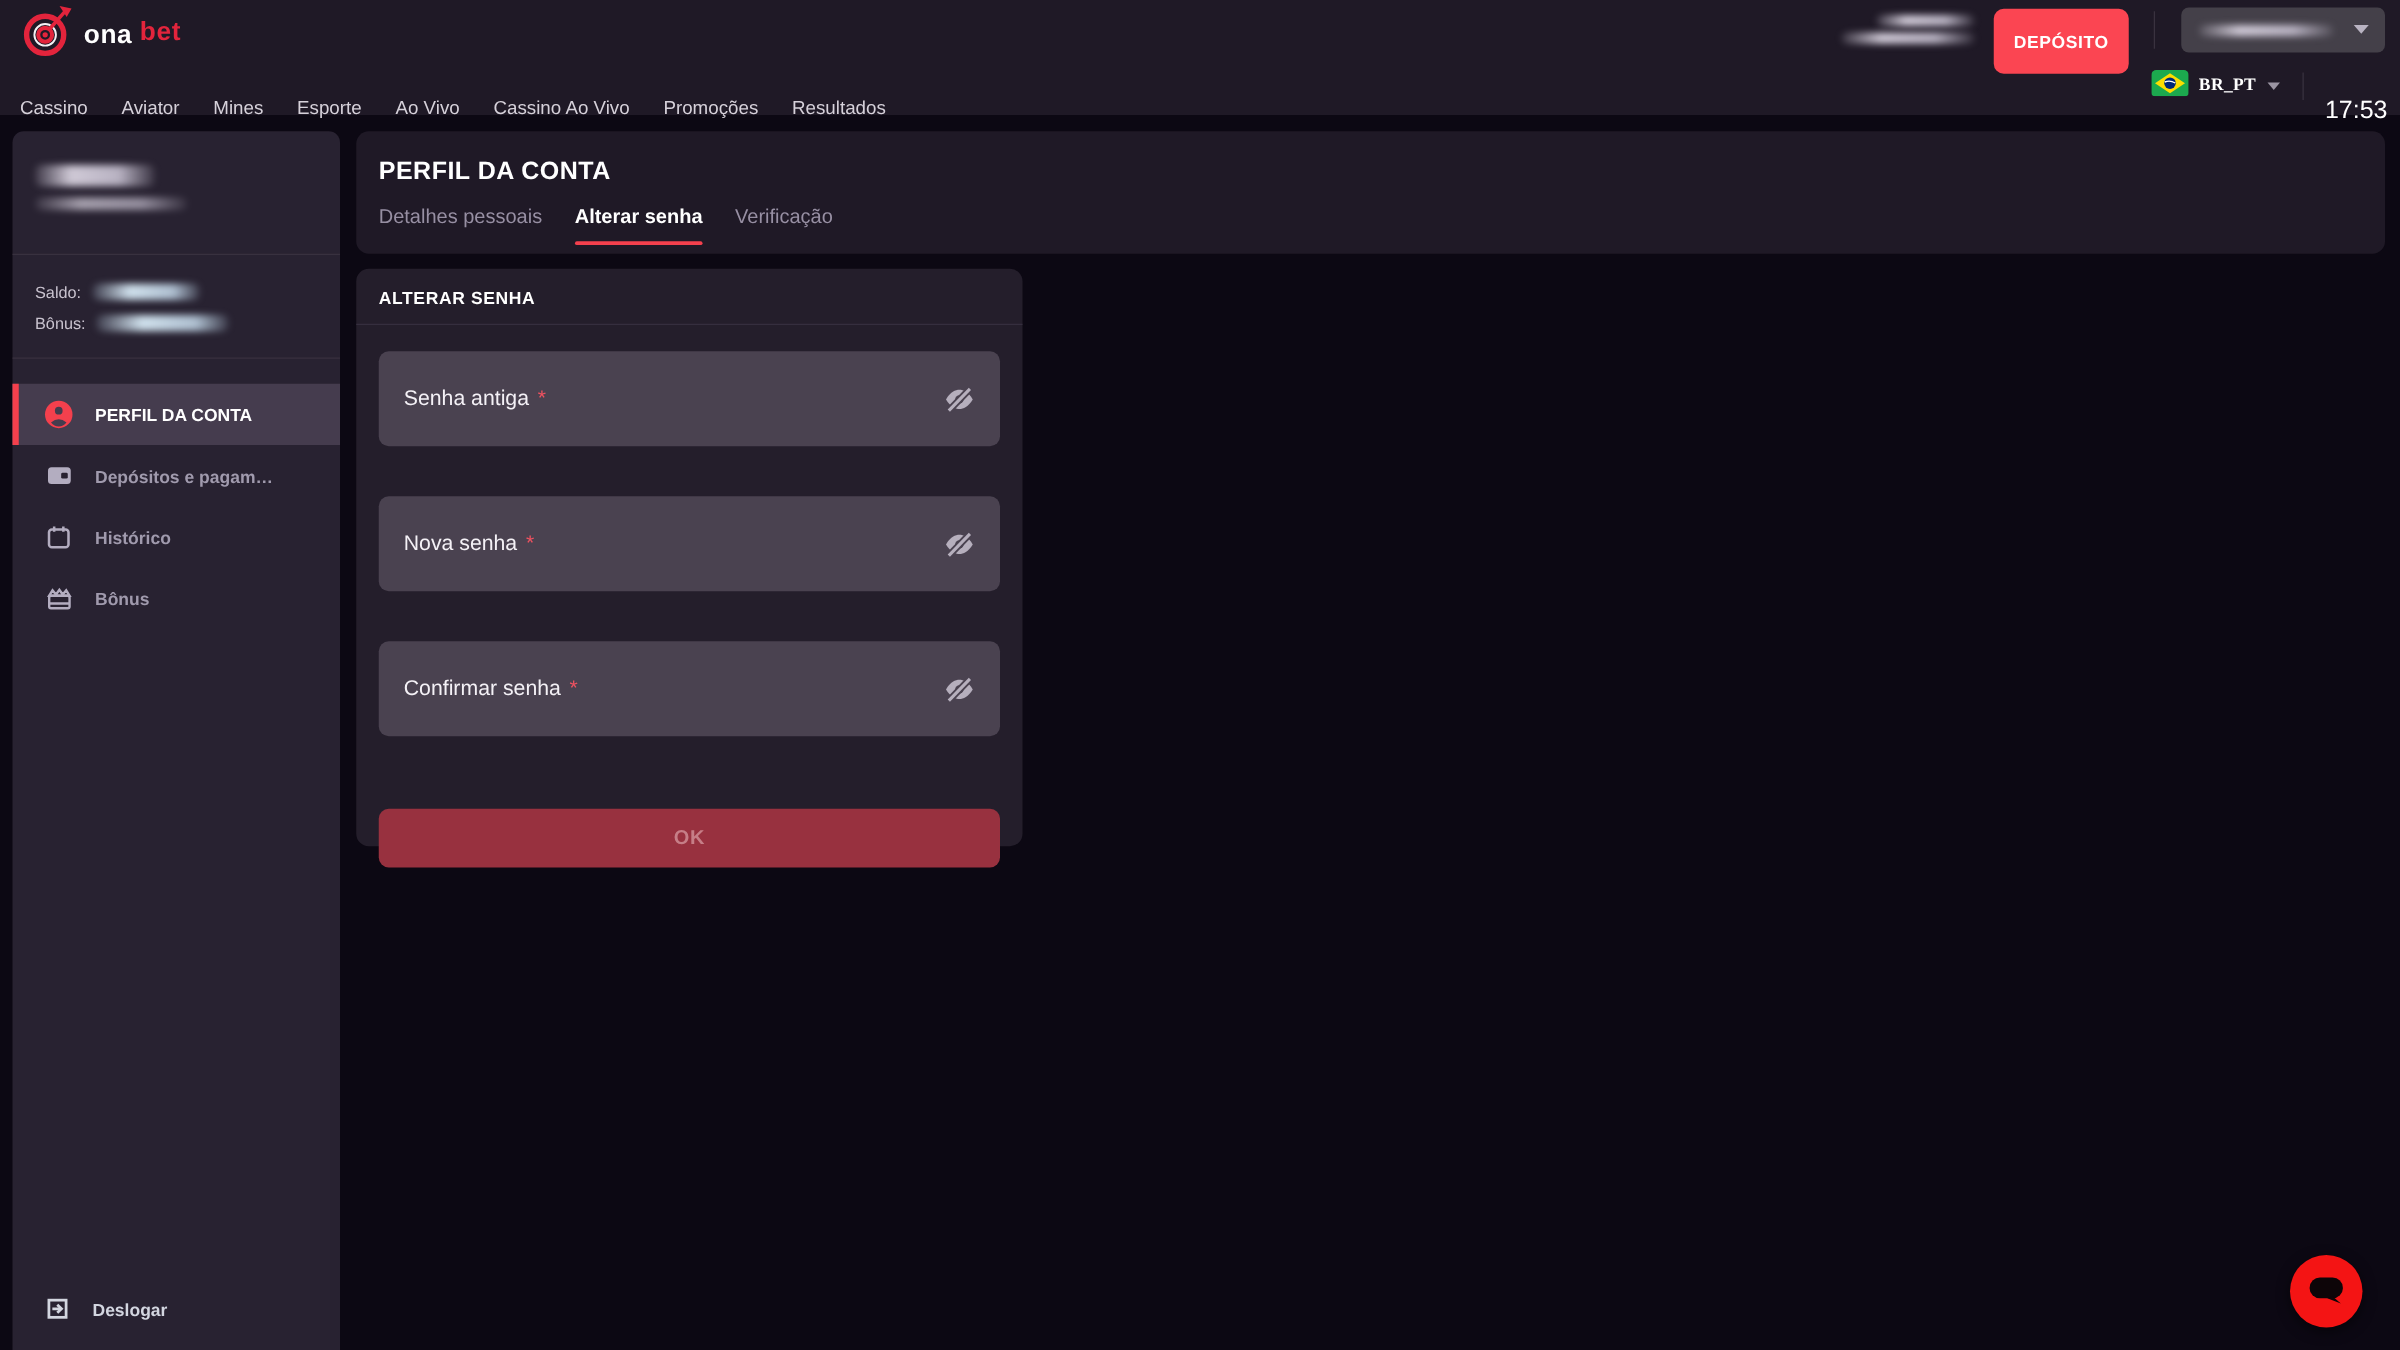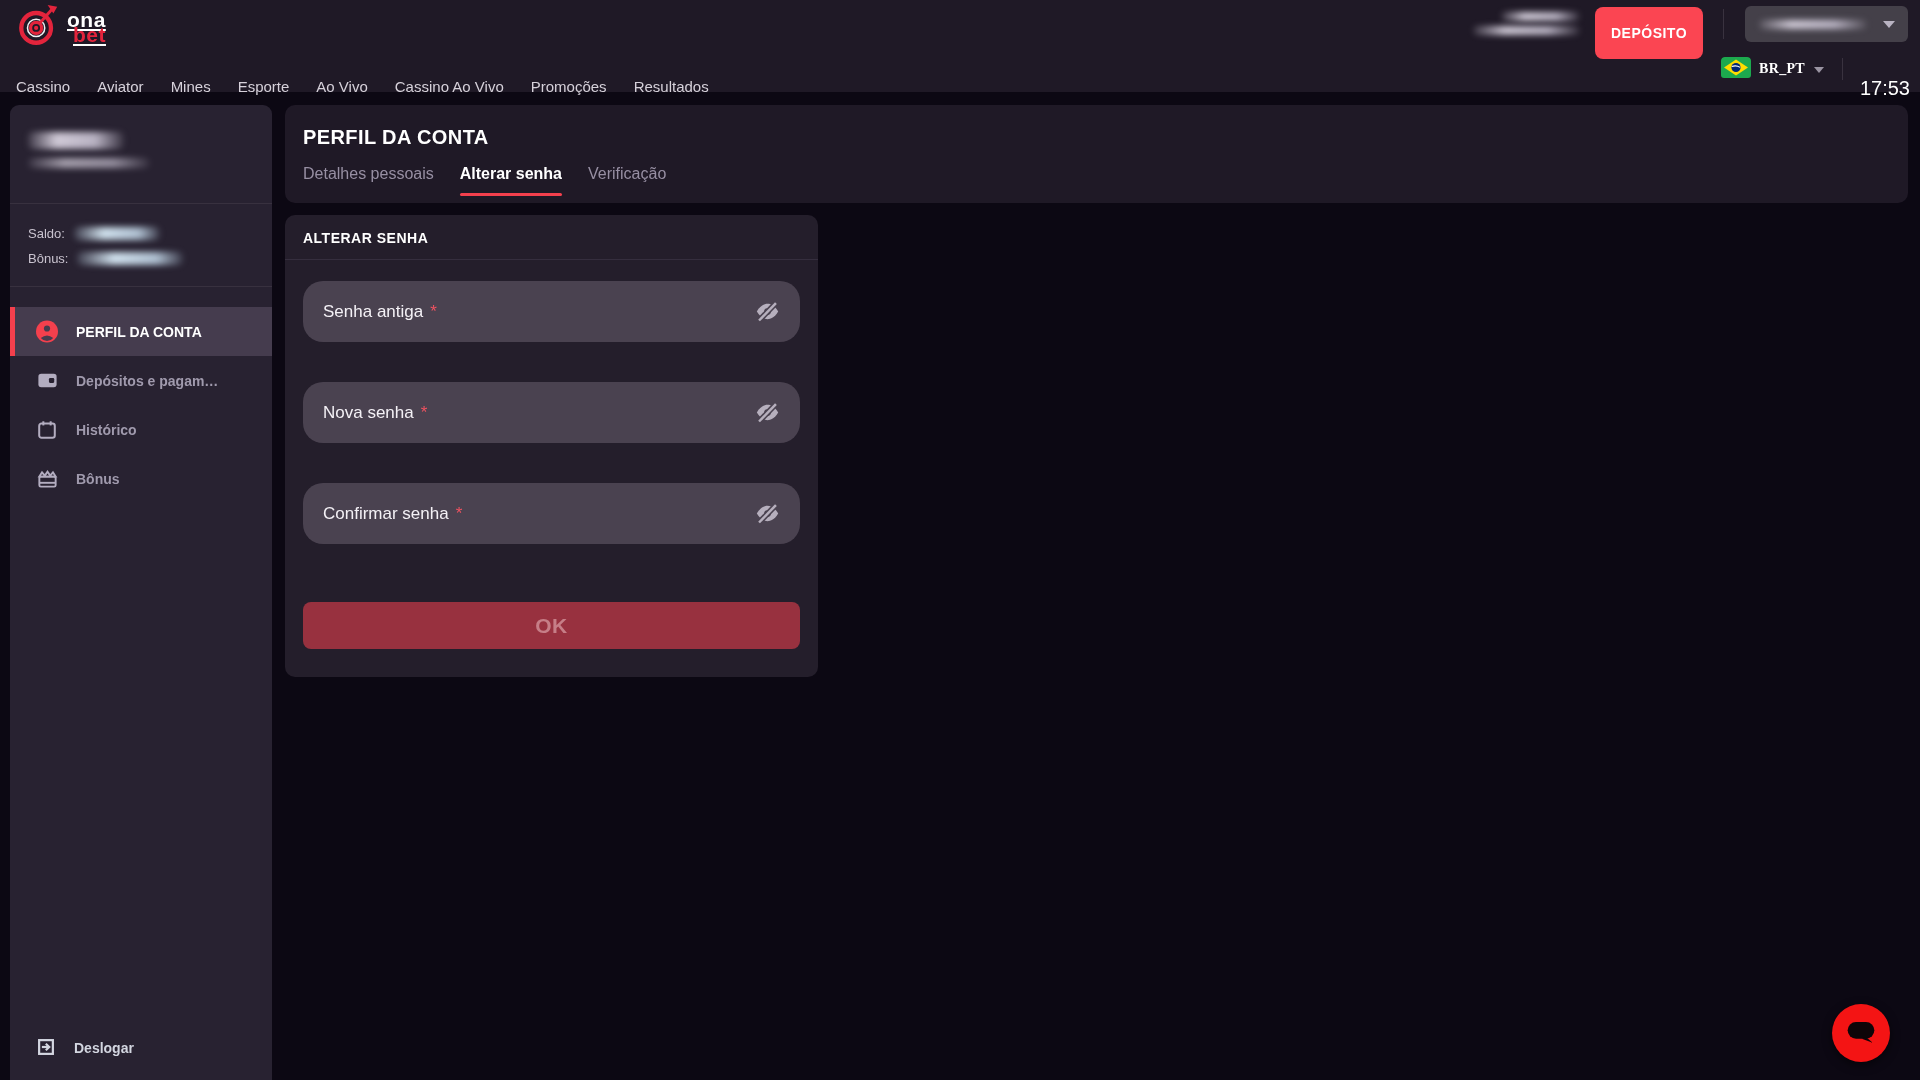--- a/index.html
+++ b/index.html
@@ -11,21 +11,21 @@
     color: #fff;
     overflow: hidden;
   }
 
   
   .header {
     position: absolute; left:0; top:0; width:1920px; height:92px;
     background:#1f1926;
   }
   .logo { position:absolute; left:16px; top:2px; display:flex; align-items:center; gap:5px; cursor:pointer; }
-  .wordmark { display:flex; flex-direction:column; line-height:17px; font-weight:bold; font-size:21px; letter-spacing:.5px;text-decoration:underline; }
+  .wordmark { display:flex; line-height:17px; font-weight:bold; font-size:21px; letter-spacing:.5px; }
   .wordmark .wm-top { color:#ffffff; }
   .wordmark .wm-bottom { color:#e3243c; margin-top:-2px; margin-left:6px; }
 
   .blur-bar { filter: blur(3px); border-radius:5px;
     background: linear-gradient(90deg, rgba(190,185,200,.15), #cfc9d6 30%, #b8b2c2 70%, rgba(190,185,200,.1)); }
   .name-blur { position:absolute; left:1473px; top:12px; width:107px; }
   .name-blur .b1 { margin-left:28px; width:79px; height:9px; }
   .name-blur .b2 { margin-top:5px; width:107px; height:9px; }
 
   .deposit-btn {
@@ -102,34 +102,34 @@
   }
 
   .form-card {
     position:absolute; left:285px; top:215px; width:533px; height:462px;
     background:#241e2b; border-radius:10px;
   }
   .card-title { padding:15px 18px 13px 18px; font-size:14px; font-weight:bold; letter-spacing:.5px; color:#fff; }
   .card-divider { height:1px; background:#352e3e; }
   .card-body { padding:21px 18px 0 18px; }
   .pw-field {
-    height:61px; border-radius:20px; background:#4a4250;
+    height:76px; border-radius:8px; background:#4a4250;
     display:flex; align-items:center; padding:0 18px 0 20px;
     cursor:text;
   }
   .pw-gap { height:40px; }
   .pw-label { font-size:17px; color:#f4f1f6; }
   .req-mark { font-size:17px; color:#ee5260; margin-left:7px; }
   .eye-btn {
     margin-left:auto; width:30px; height:30px; border:none; background:transparent;
     display:flex; align-items:center; justify-content:center; cursor:pointer; padding:0;
   }
   .ok-btn {
     margin-top:58px; width:100%; height:47px; border:none; border-radius:8px;
-    background:#98313f; color:#c67e87; font-size:21px; font-weight:bold;
+    background:#98313f; color:#c67e87; font-size:16px; font-weight:bold;
     letter-spacing:.5px; font-family:inherit; cursor:pointer;
   }
 
   
   .chat-fab {
     position:absolute; left:1832px; top:1004px; width:58px; height:58px;
     border-radius:50%; background:#f41414; border:none; cursor:pointer;
     display:flex; align-items:center; justify-content:center;
     box-shadow:0 3px 10px rgba(0,0,0,.55);
   }

